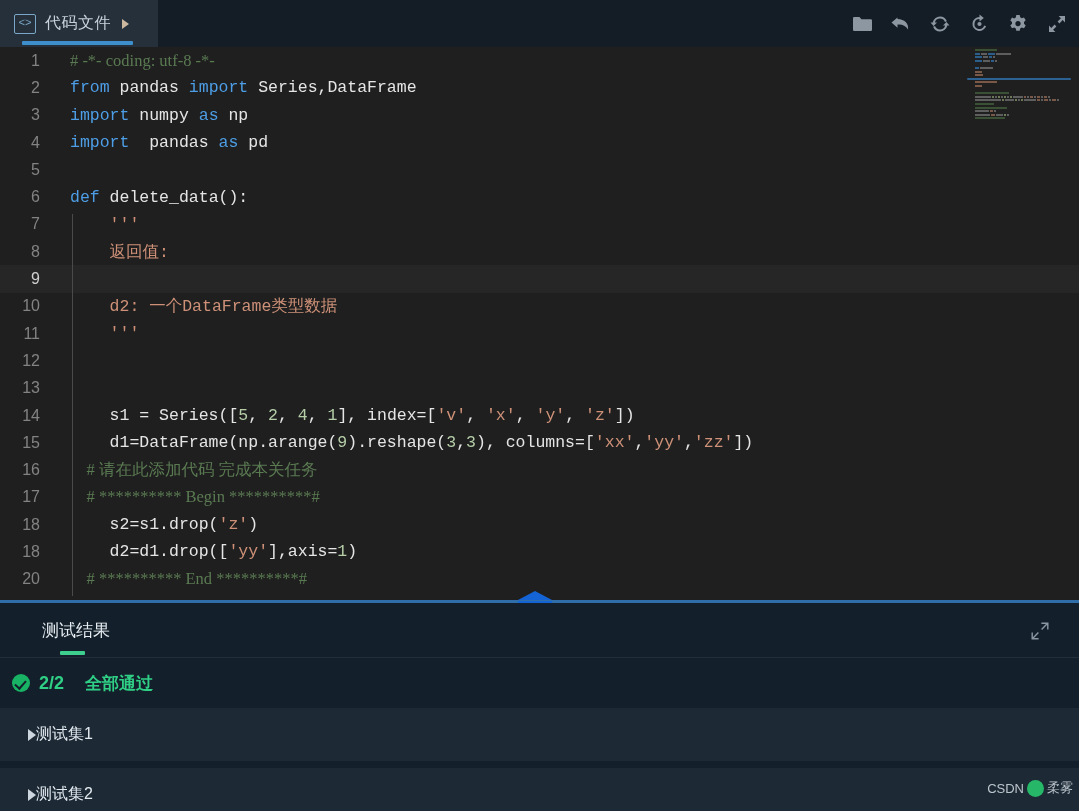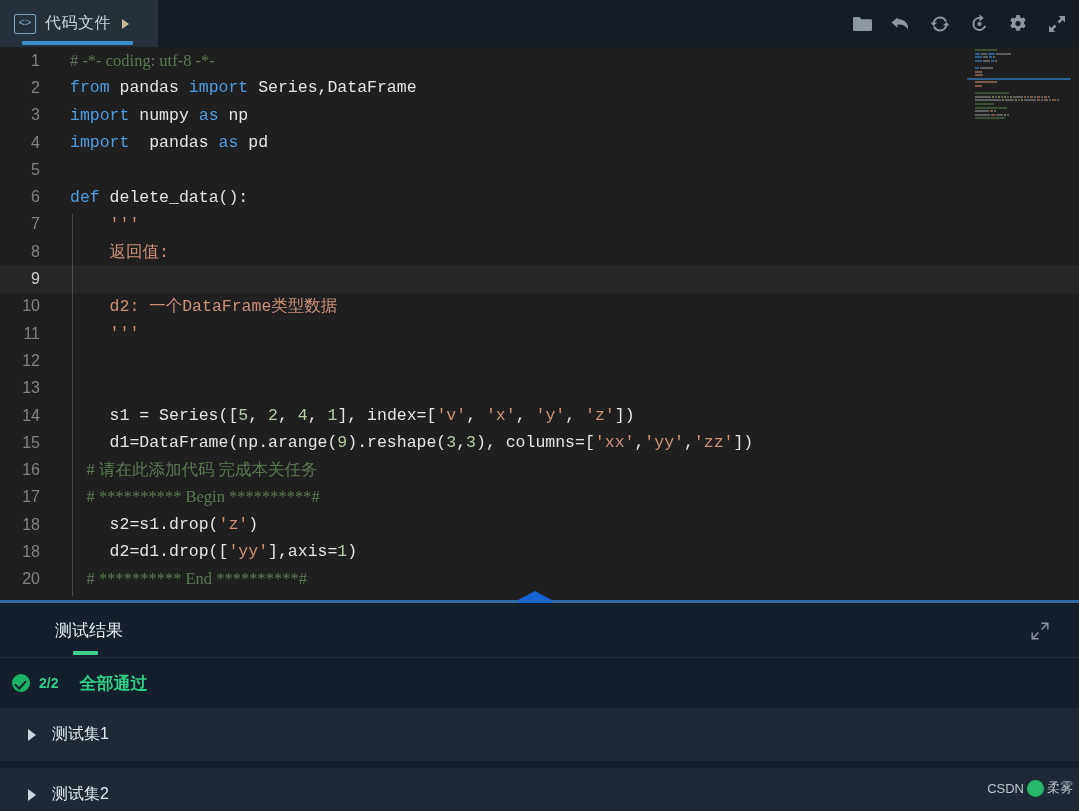--- a/index.html
+++ b/index.html
@@ -136,21 +136,21 @@
   }
 
   
   .results {
     position: absolute; top: 603px; left: 0; width: 1079px; height: 208px;
     background: #13202b;
   }
   .res-tabbar {
     position: relative; height: 55px;
     border-bottom: 1px solid #23303c;
-    display: flex; align-items: center; padding-left: 13px;
+    display: flex; align-items: center;
   }
   .res-tab {
     margin-left: 42px; color: #e8eef3; font-size: 17px;
     position: relative; height: 55px; display: flex; align-items: center;
     cursor: pointer;
   }
   .res-tab-underline {
     position: absolute; bottom: 3px; left: 18px; width: 25px; height: 4px;
     background: #3ecf8e; border-radius: 1px;
   }
@@ -164,36 +164,36 @@
   }
   .check-circle {
     width: 18px; height: 18px; border-radius: 50%;
     background: #18b364; position: relative; flex: 0 0 18px;
   }
   .check-circle::after {
     content: ""; position: absolute; left: 5px; top: 3.5px;
     width: 5px; height: 9px; border: solid #13202b;
     border-width: 0 2px 2px 0; transform: rotate(42deg);
   }
-  .summary-count { color: #2fcf86; font-size: 14px; font-weight: bold; }
+  .summary-count { color: #2fcf86; font-size: 18px; font-weight: bold; }
   .summary-text { color: #2fcf86; font-size: 17px; font-weight: bold; margin-left: 12px; }
 
   .test-row {
     position: relative; height: 53px; margin-bottom: 7px;
     background: #1d2a36; display: flex; align-items: center;
     cursor: pointer;
   }
   .tri-right {
     width: 0; height: 0; margin-left: 28px;
     border-left: 8px solid #cdd6de;
     border-top: 6px solid transparent;
     border-bottom: 6px solid transparent;
     flex: 0 0 8px;
   }
-  .test-name { color: #e3eaf0; font-size: 16px; margin-left: 16px; }
+  .test-name { color: #e3eaf0; font-size: 16px; }
   .test-meta { margin-left: auto; display: flex; align-items: center; gap: 22px; }
   .meta-txt { color: #8a97a3; font-size: 14px; }
   .row-check {
     width: 22px; height: 22px; border-radius: 50%;
     background: #18b364; position: relative; margin-right: 26px; margin-left: 8px;
     flex: 0 0 22px;
   }
   .row-check::after {
     content: ""; position: absolute; left: 7px; top: 4.5px;
     width: 5px; height: 10px; border: solid #fff;

